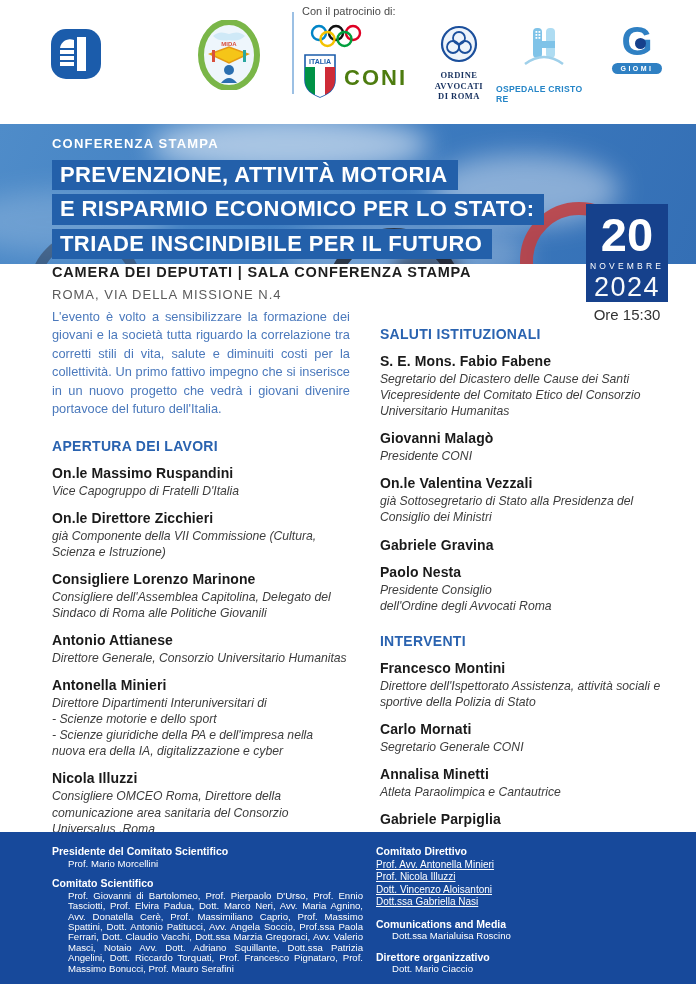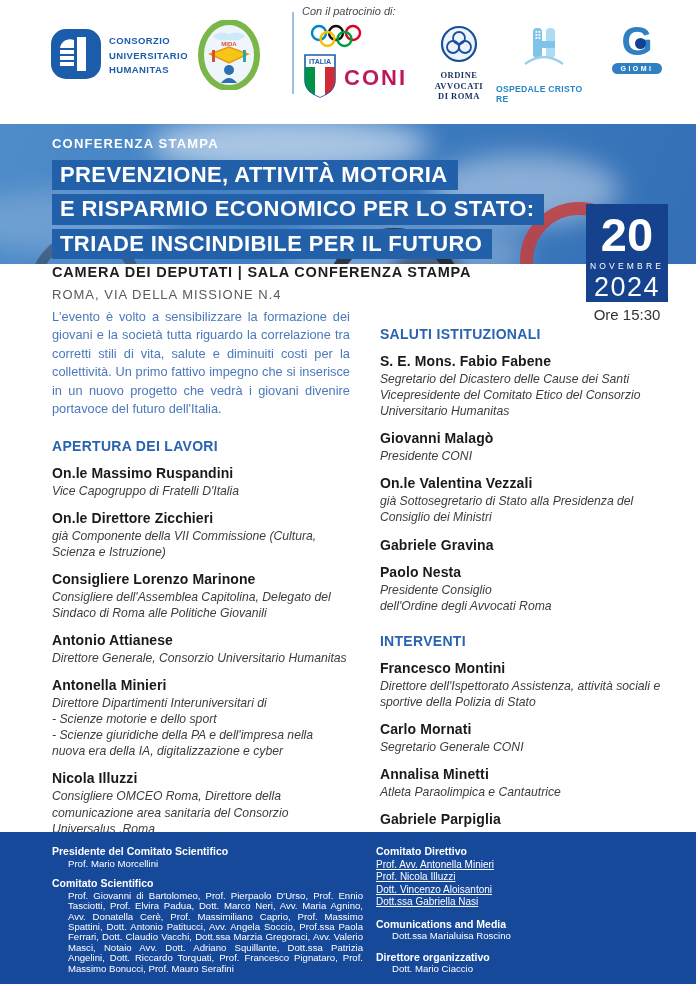--- a/index.html
+++ b/index.html
@@ -6,24 +6,24 @@
   body{background:#e8e8e8;}
   .page{position:relative;width:696px;height:984px;background:#ffffff;overflow:hidden;
         font-family:"Liberation Sans",sans-serif;margin:0 auto;}
 
   
   .logo{position:absolute;display:flex;align-items:center;}
   .logo-humanitas{left:50px;top:28px;gap:7px;}
   .hum-text{color:#1b5cab;font-size:9.5px;font-weight:bold;letter-spacing:.4px;line-height:1.55;}
   .logo-mida{left:198px;top:20px;}
   .header-divider{position:absolute;left:292px;top:12px;width:1.5px;height:82px;background:#9cc0e4;}
-  .patrocinio{position:absolute;left:302px;top:5px;font-size:11px;color:#4a4a4a;font-style:italic;}
+  .patrocinio{position:absolute;left:302px;top:5px;font-size:11px;color:#4a4a4a;}
   .logo-coni{left:302px;top:24px;flex-direction:column;align-items:flex-start;gap:1px;}
   .coni-row{display:flex;align-items:center;gap:6px;}
-  .coni-word{color:#be185d;font-size:22px;font-weight:bold;letter-spacing:2px;}
+  .coni-word{color:#4d7c0f;font-size:22px;font-weight:bold;letter-spacing:2px;}
   .logo-ordine{left:420px;top:24px;width:78px;flex-direction:column;gap:2px;}
   .ordine-text{font-family:"Liberation Serif",serif;font-size:8.5px;font-weight:bold;
                color:#16305e;text-align:center;line-height:1.25;letter-spacing:.5px;}
   .logo-ospedale{left:496px;top:26px;width:96px;flex-direction:column;gap:12px;}
   .ospedale-text{font-size:8.6px;font-weight:bold;color:#2585c7;letter-spacing:.3px;}
   .logo-giomi{left:602px;top:22px;width:70px;flex-direction:column;gap:1px;}
   .giomi-g{font-size:40px;font-weight:bold;color:#2f80c3;line-height:.95;position:relative;}
   .giomi-dot{position:absolute;right:7px;top:16px;width:11px;height:11px;border-radius:50%;background:#16418c;}
   .giomi-pill{background:#2f80c3;color:#fff;border-radius:7px;font-size:7px;font-weight:bold;
               letter-spacing:2.5px;padding:2px 8px;}
@@ -93,25 +93,20 @@
     <div class="logo logo-humanitas">
       <span>
         <svg width="52" height="52" viewBox="0 0 52 52">
           <rect x="1" y="1" width="50" height="50" rx="15" fill="#1b5cab"></rect>
           <rect x="27" y="9" width="9" height="34" fill="#ffffff"></rect>
           <path d="M10 20 a10 10 0 0 1 14 -8 l0 8 Z" fill="#ffffff"></path>
           <rect x="10" y="22" width="14" height="4" fill="#ffffff"></rect>
           <rect x="10" y="28" width="14" height="4" fill="#ffffff"></rect>
           <rect x="10" y="34" width="14" height="4" fill="#ffffff"></rect>
         </svg>
-      </span>
-      <span class="hum-text">
-        <span>CONSORZIO</span><br>
-        <span>UNIVERSITARIO</span><br>
-        <span>HUMANITAS</span>
       </span>
     </div>
 
     <div class="logo logo-mida">
       <svg width="62" height="70" viewBox="0 0 62 70">
         <ellipse cx="31" cy="35" rx="28" ry="33" fill="#eef6fc" stroke="#7ab648" stroke-width="6"></ellipse>
         <path d="M31 14 q10 -4 16 2 q-6 6 -16 4 q-10 2 -16 -4 q6 -6 16 -2 Z" fill="#cfe9f7"></path>
         <path d="M12 34 L31 27 L50 34 L31 43 Z" fill="#f5c518" stroke="#e59a12" stroke-width="1.5"></path>
         <rect x="14" y="30" width="3" height="12" fill="#d94f3c"></rect>
         <rect x="45" y="30" width="3" height="12" fill="#2aa7a0"></rect>

